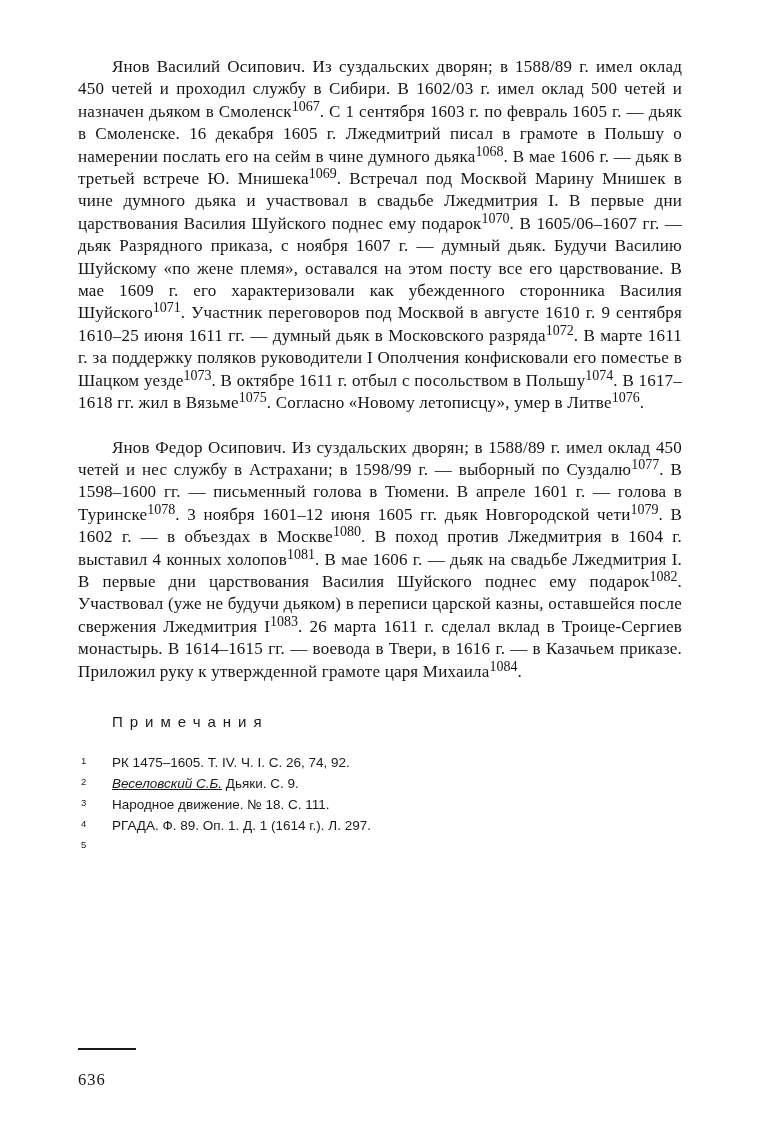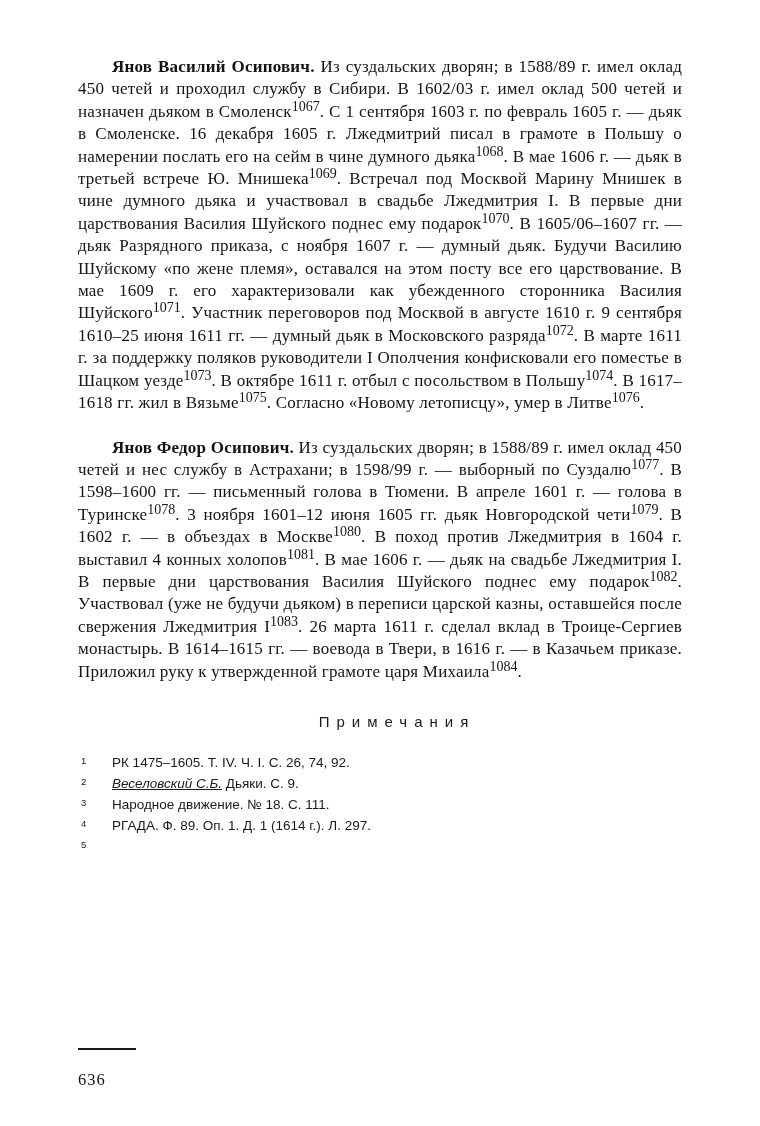--- a/index.html
+++ b/index.html
@@ -15,35 +15,34 @@
   }
   .content { position: absolute; left: 78px; top: 56px; width: 604px; }
   p.entry {
     font-size: 17px;
     line-height: 22.4px;
     text-align: justify;
     text-indent: 34px;
     letter-spacing: 0.2px;
   }
   p.entry + p.entry { margin-top: 22px; }
-  p.entry b { font-weight: bold; }
+  p.entry b { font-weight: normal; }
   sup {
     font-size: 14px;
     line-height: 0;
     vertical-align: 6px;
     letter-spacing: 0;
   }
   .notes-title {
     font-family: "Liberation Sans", sans-serif;
     font-size: 15px;
     font-weight: 400;
     letter-spacing: 7px;
     margin: 30px 0 22px 34px;
     color: #1a1a1a;
-    text-align: center;
   }
   .notes {
     font-family: "Liberation Sans", sans-serif;
     font-size: 13.5px;
     line-height: 21px;
     color: #1a1a1a;
   }
   .note { position: relative; padding-left: 34px; }
   .note-num { position: absolute; left: 3px; top: -2px; font-size: 9.5px; }
   .note-author { font-style: italic; text-decoration: underline; }

